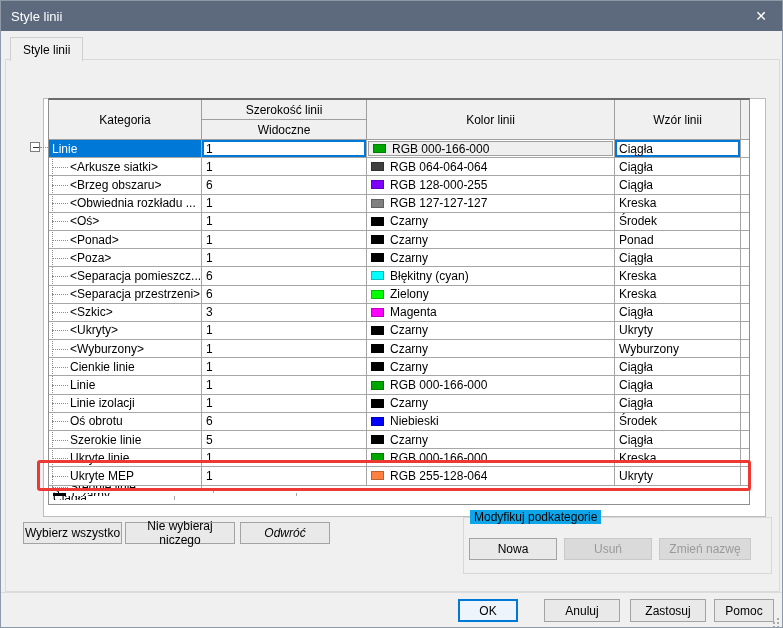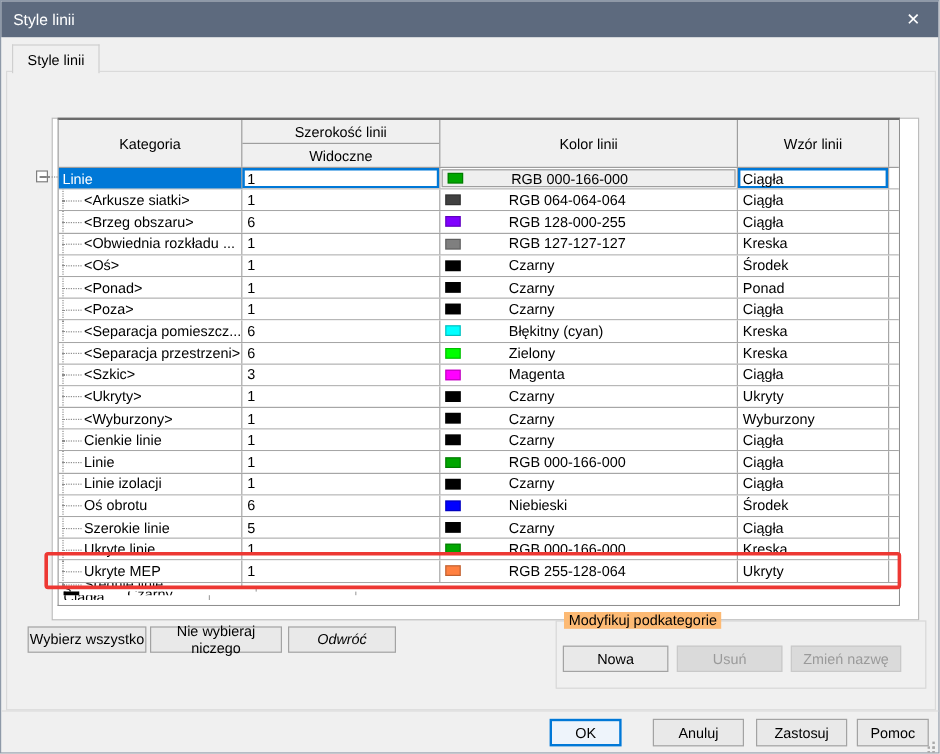--- a/index.html
+++ b/index.html
@@ -40,38 +40,38 @@
   .cell:last-child{border-right:none;}
   .cat-label{position:relative;z-index:2;padding-left:21px;}
   .row.root .cat-label{padding-left:3px;}
   .tree-v{position:absolute;left:3px;top:-1px;bottom:-1px;border-left:1px dotted #8d8d8d;}
   .tree-h{position:absolute;left:3px;top:50%;width:16px;border-top:1px dotted #8d8d8d;}
   .row.last .tree-v{bottom:50%;}
   .row.selected .c-cat{background:#0078d7;color:#fff;}
   .row.selected .c-w,.row.selected .c-pat{box-shadow:inset 0 0 0 2px #0078d7;}
   .w-val,.pat-val{padding-left:4px;}
   .swatch{width:13px;height:9px;margin-left:4px;margin-right:6px;flex:none;outline:1px solid rgba(0,0,0,0.25);outline-offset:-1px;}
-  .color-inner{display:flex;align-items:center;width:100%;height:100%;gap:34px;}
+  .color-inner{display:flex;align-items:center;width:100%;height:100%;}
   .color-inner.as-button{margin:1px;height:calc(100% - 2px);width:calc(100% - 2px);
     background:#efefef;border:1px solid #9f9f9f;}
   
   .expander{position:absolute;left:29px;top:141px;width:10px;height:10px;background:#fff;border:1px solid #7e7e7e;z-index:6;}
   .expander::after{content:"";position:absolute;left:2px;top:4px;width:6px;height:1px;background:#333;}
   .expander-link{position:absolute;left:39px;top:146px;width:8px;border-top:1px dotted #8d8d8d;z-index:6;}
   
   .annotation{position:absolute;left:36px;top:459px;width:714px;height:31px;border:3px solid #ed3833;border-radius:3px;z-index:20;pointer-events:none;}
   
   .btn{position:absolute;height:22px;background:#e9e9e9;border:1px solid #a3a3a3;
     display:flex;align-items:center;justify-content:center;font-size:12px;font-family:inherit;cursor:pointer;padding:0;}
   .btn.disabled{background:#dadada;border-color:#c9c9c9;color:#9a9a9a;cursor:default;}
   .sel-btn-1{left:22px;top:521px;width:99px;}
   .sel-btn-2{left:124px;top:521px;width:110px;}
   .sel-btn-3{left:239px;top:521px;width:90px;font-style:italic;}
   .groupbox{position:absolute;left:462px;top:516px;width:309px;height:57px;border:1px solid #d8d8d8;}
-  .groupbox-label{position:absolute;left:6px;top:-8px;background:#fdba74;padding:0 4px;}
+  .groupbox-label{position:absolute;left:6px;top:-8px;background:#0ea5e9;padding:0 4px;}
   .gb-btn-1{left:468px;top:537px;width:88px;}
   .gb-btn-2{left:563px;top:537px;width:88px;}
   .gb-btn-3{left:658px;top:537px;width:92px;}
   .separator{position:absolute;left:0;top:591px;width:783px;height:1px;background:#dcdcdc;}
   .footer-btn{height:23px;top:598px;}
   .btn-ok{left:457px;width:60px;background:#eef4fb;border:2px solid #0078d7;}
   .btn-anuluj{left:543px;width:76px;}
   .btn-zastosuj{left:629px;width:76px;}
   .btn-pomoc{left:713px;width:60px;}
   

